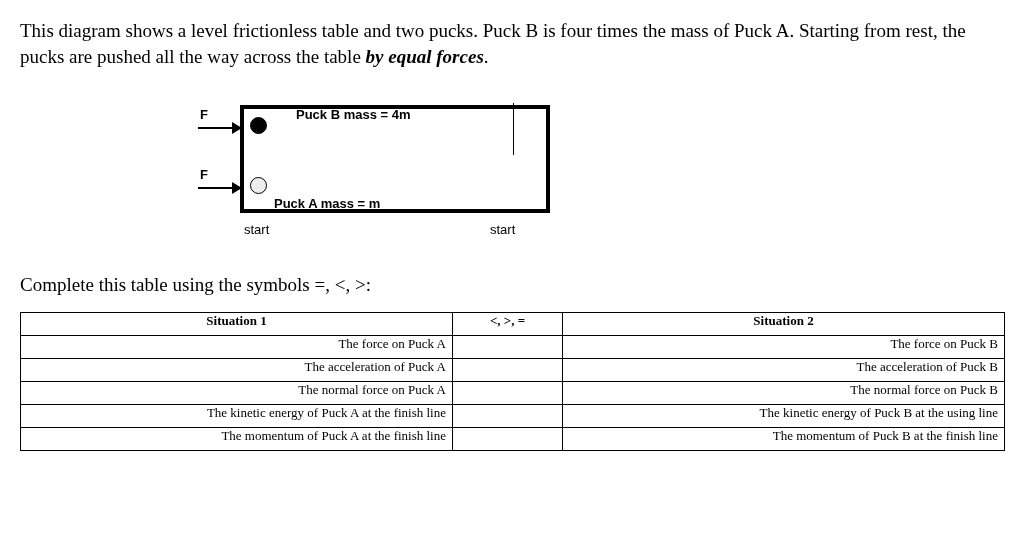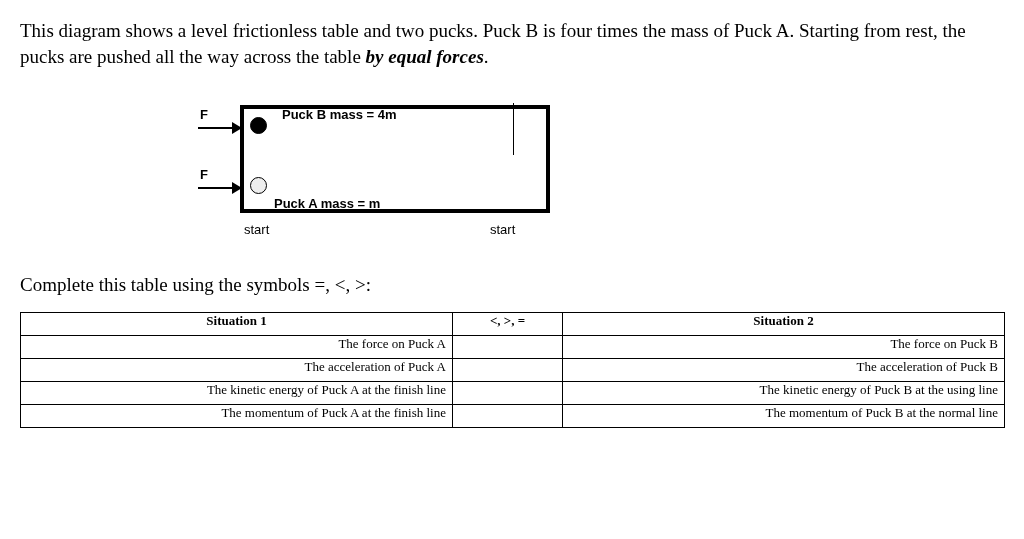--- a/index.html
+++ b/index.html
@@ -62,21 +62,21 @@
     box-sizing: border-box;
   }
   .puck.b { top: 8px; left: 6px; background: #000; }
   .puck.a { top: 68px; left: 6px; background: #eee; }
   .puck-label {
     position: absolute;
     font-family: Arial, Helvetica, sans-serif;
     font-size: 13px;
     font-weight: bold;
   }
-  .puck-label.b { top: -2px; left: 30px; padding-left: 8px; }
+  .puck-label.b { top: -2px; left: 44px; padding-left: 8px; }
   .puck-label.a { top: 87px; left: 30px; }
   .finish-line {
     position: absolute;
     right: 32px; top: -6px;
     width: 1.5px; height: 52px;
     background: #000;
   }
   .caption {
     position: absolute;
     font-family: Arial, Helvetica, sans-serif;
@@ -155,23 +155,28 @@
         <td>The force on Puck A</td>
         <td></td>
         <td>The force on Puck B</td>
       </tr>
       <tr>
         <td>The acceleration of Puck A</td>
         <td></td>
         <td>The acceleration of Puck B</td>
       </tr>
       <tr>
+        <td>The normal force on Puck A</td>
+        <td></td>
+        <td>The normal force on Puck B</td>
+      </tr>
+      <tr>
         <td>The kinetic energy of Puck A at the finish line</td>
         <td></td>
         <td>The kinetic energy of Puck B at the using line</td>
       </tr>
       <tr>
         <td>The momentum of Puck A at the finish line</td>
         <td></td>
-        <td>The momentum of Puck B at the normal line</td>
+        <td>The momentum of Puck B at the finish line</td>
       </tr>
     </tbody>
 </table>
 
 </body></html>

